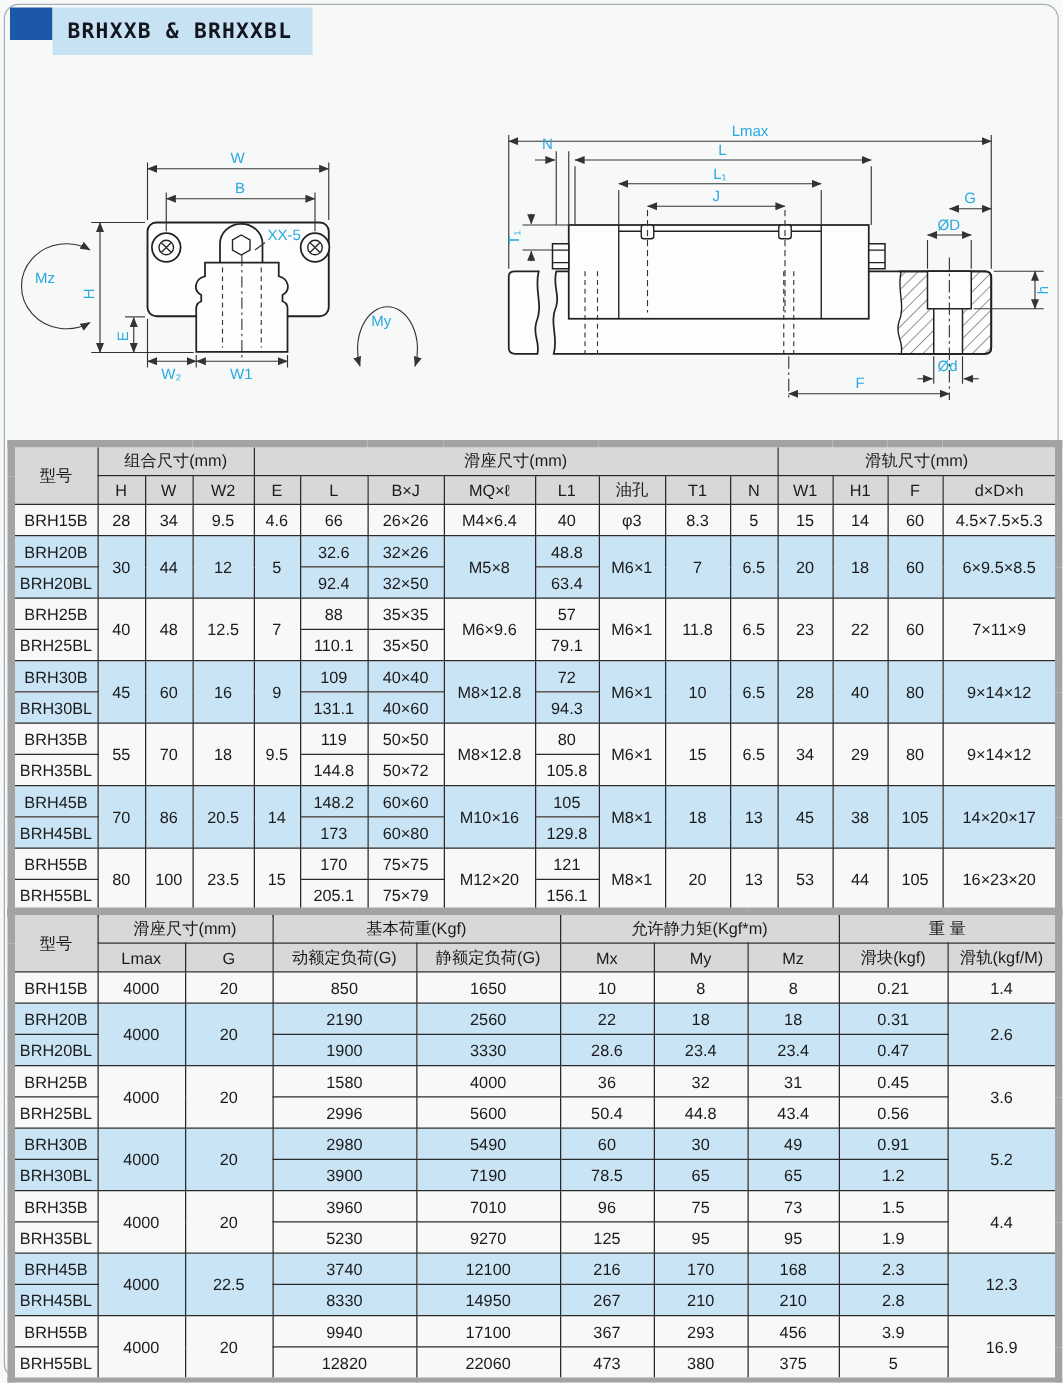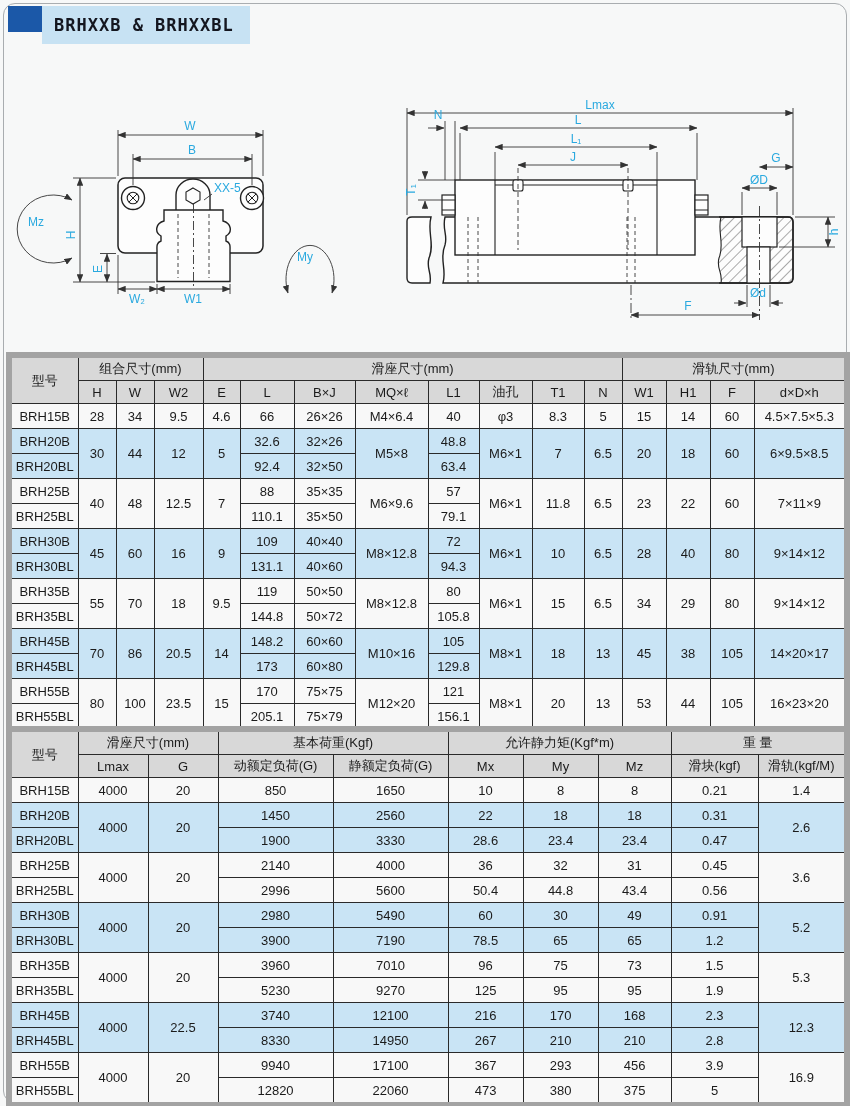--- a/index.html
+++ b/index.html
@@ -415,42 +415,42 @@
           <td>10</td>
           <td>8</td>
           <td>8</td>
           <td>0.21</td>
           <td>1.4</td>
         </tr>
         <tr class="blue">
           <td class="model">BRH20B</td>
           <td rowspan="2">4000</td>
           <td rowspan="2">20</td>
-          <td>1450</td>
+          <td>2190</td>
           <td>2560</td>
           <td>22</td>
           <td>18</td>
           <td>18</td>
           <td>0.31</td>
           <td rowspan="2">2.6</td>
         </tr>
         <tr class="blue">
           <td class="model">BRH20BL</td>
           <td>1900</td>
           <td>3330</td>
           <td>28.6</td>
           <td>23.4</td>
           <td>23.4</td>
           <td>0.47</td>
         </tr>
         <tr class="white">
           <td class="model">BRH25B</td>
           <td rowspan="2">4000</td>
           <td rowspan="2">20</td>
-          <td>2140</td>
+          <td>1580</td>
           <td>4000</td>
           <td>36</td>
           <td>32</td>
           <td>31</td>
           <td>0.45</td>
           <td rowspan="2">3.6</td>
         </tr>
         <tr class="white">
           <td class="model">BRH25BL</td>
           <td>2996</td>
@@ -484,21 +484,21 @@
         <tr class="white">
           <td class="model">BRH35B</td>
           <td rowspan="2">4000</td>
           <td rowspan="2">20</td>
           <td>3960</td>
           <td>7010</td>
           <td>96</td>
           <td>75</td>
           <td>73</td>
           <td>1.5</td>
-          <td rowspan="2">5.3</td>
+          <td rowspan="2">4.4</td>
         </tr>
         <tr class="white">
           <td class="model">BRH35BL</td>
           <td>5230</td>
           <td>9270</td>
           <td>125</td>
           <td>95</td>
           <td>95</td>
           <td>1.9</td>
         </tr>

